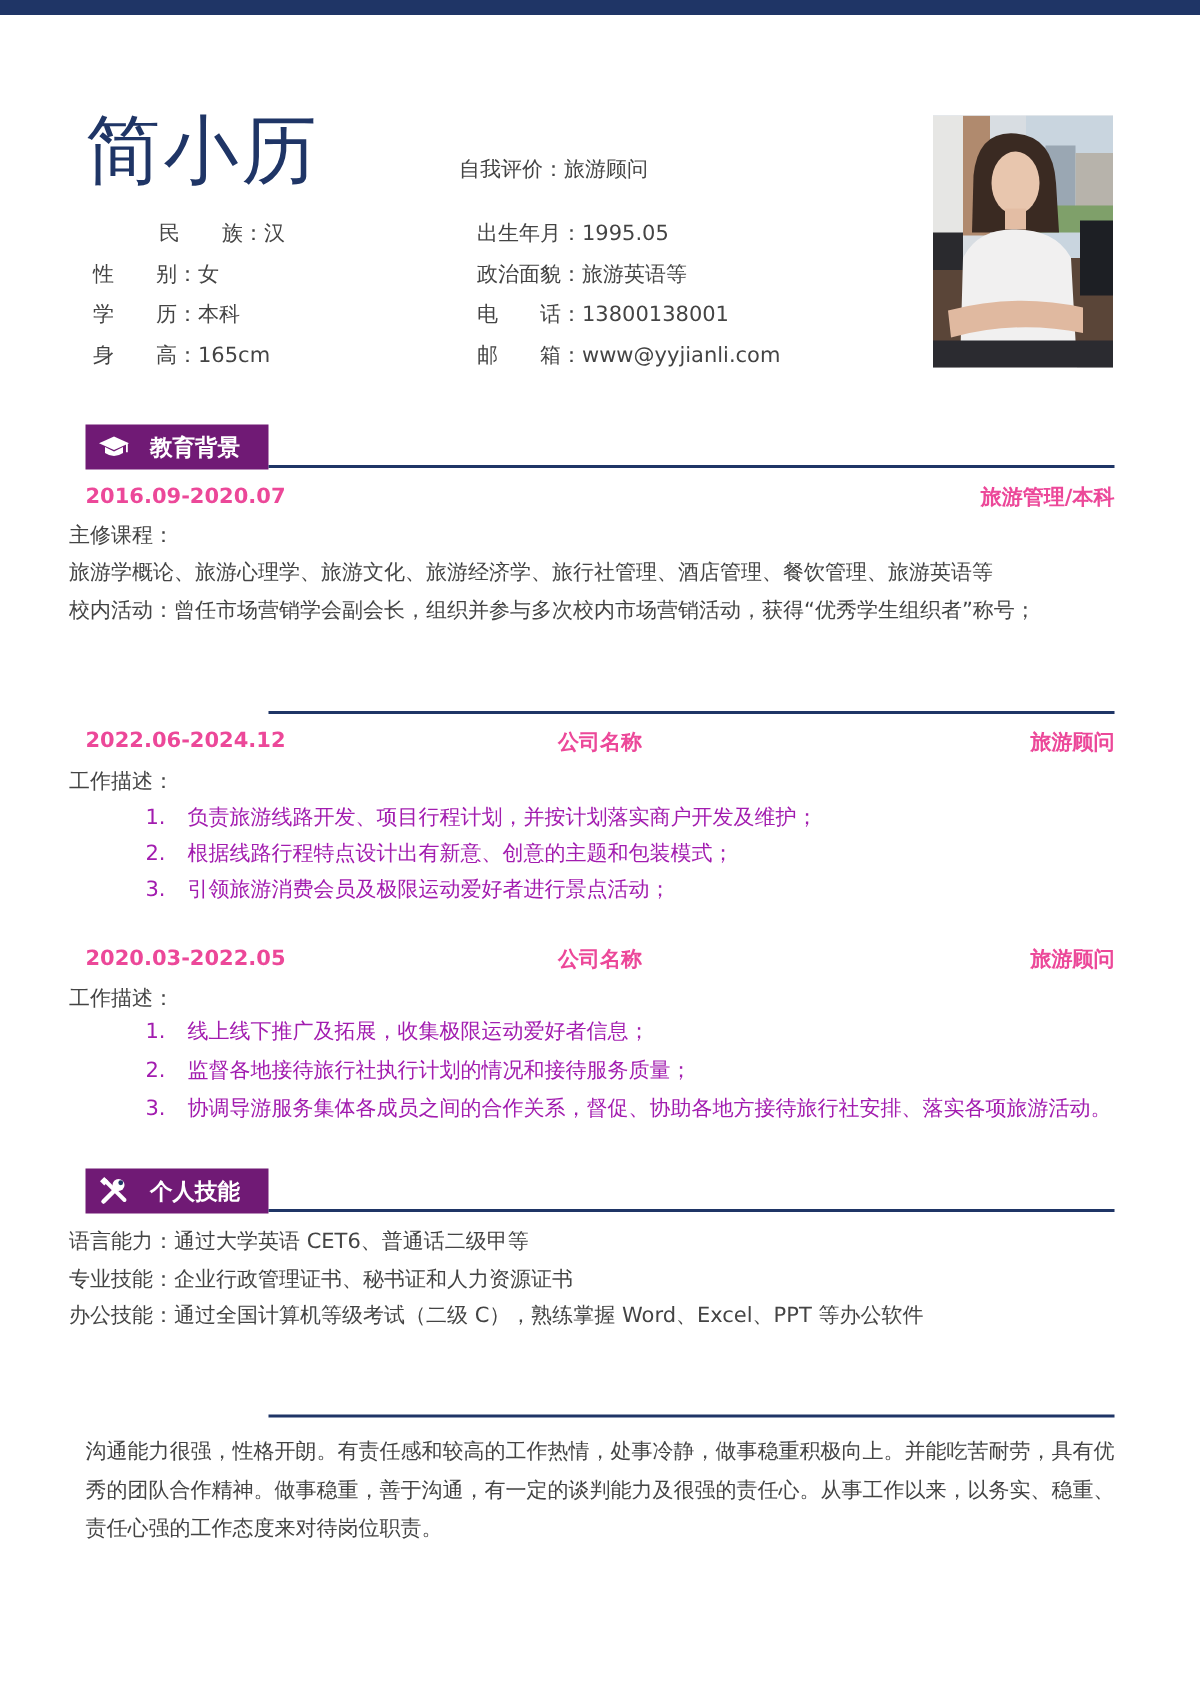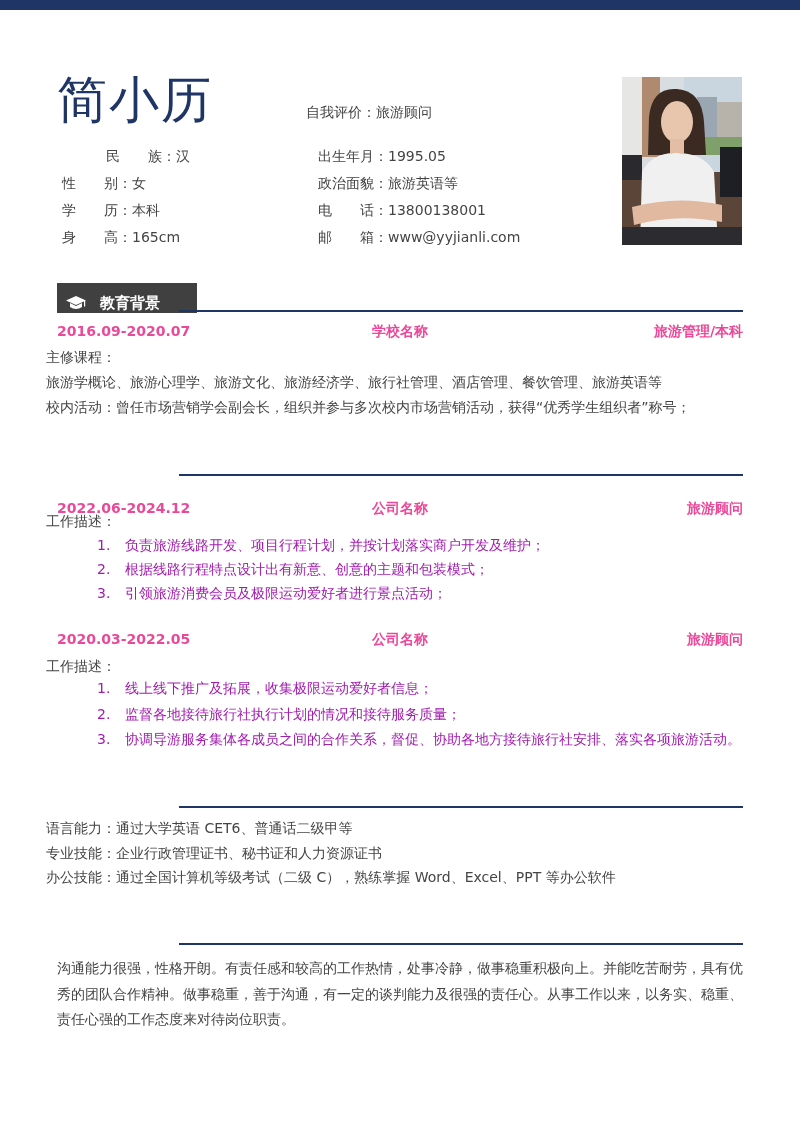--- a/index.html
+++ b/index.html
@@ -5,21 +5,21 @@
   * { margin: 0; padding: 0; box-sizing: border-box; }
   html, body { width: 800px; height: 1132px; background: #ffffff; }
   body { position: relative; font-family: "DejaVu Sans", "Liberation Sans", sans-serif; color: #444; overflow: hidden; }
   .topbar { position: absolute; left: 0; top: 0; width: 800px; height: 10px; background: #1f3566; }
   .name { position: absolute; left: 57px; top: 70px; font-size: 50px; color: #1f3566; letter-spacing: 2px; line-height: 60px; font-weight: normal; }
   .intent { position: absolute; left: 306px; top: 104px; font-size: 14px; color: #444; }
   .info { position: absolute; font-size: 14px; color: #444; line-height: 20px; }
   .info .lab { display: inline-block; }
   .photo { position: absolute; left: 622px; top: 77px; width: 120px; height: 168px; overflow: hidden; background: linear-gradient(180deg,#cfd6dc 0%,#b9c3cb 40%,#6d6a66 70%,#3a3a3d 100%); }
   .sec-head { position: absolute; left: 57px; width: 686px; height: 30px; }
-  .sec-head .block { position: absolute; left: 0; top: 0; width: 140px; height: 30px; background: #404040; color: #fff; font-size: 15px; font-weight: bold; display: flex; align-items: flex-end; }
+  .sec-head .block { position: absolute; left: 0; top: 0; width: 122px; height: 30px; background: #701a75; color: #fff; font-size: 15px; font-weight: bold; display: flex; align-items: center; }
   .sec-head .block .ico { width: 20px; height: 20px; margin-left: 9px; margin-right: 14px; display: flex; align-items: center; justify-content: center; }
   .sec-head .line { position: absolute; left: 122px; right: 0; top: 27px; height: 2px; background: #1f3566; }
   .row3 { position: absolute; left: 57px; width: 686px; height: 20px; font-size: 14px; font-weight: bold; color: #ec4899; }
   .row3 .l { position: absolute; left: 0; top: 0; }
   .row3 .c { position: absolute; left: 0; right: 0; text-align: center; top: 0; }
   .row3 .r { position: absolute; right: 0; top: 0; }
   .txt { position: absolute; left: 46px; font-size: 14px; color: #444; line-height: 20px; white-space: nowrap; }
   .li { position: absolute; left: 57px; font-size: 14px; color: #a21caf; line-height: 20px; white-space: nowrap; margin-left: 40px; }
   .li .n { display: inline-block; width: 28px; }
   .para { position: absolute; left: 57px; width: 690px; font-size: 14px; color: #444; line-height: 25.5px; }
@@ -87,52 +87,63 @@
           <path d="M4 8 L4 12 Q10 16 16 12 L16 8 L10 11 Z" fill="#fff"></path>
           <rect x="18" y="5.5" width="1.2" height="6" fill="#fff"></rect>
         </svg>
     </span>
     <span>教育背景</span>
   </div>
   <div class="line"></div>
 </div>
 <div class="row3" style="top:323px;">
   <span class="l">2016.09-2020.07</span>
-  <span class="c">学校名称</span>
   <span class="r">旅游管理/本科</span>
 </div>
 <div class="txt" style="top:347px;">主修课程：</div>
 <div class="txt" style="top:372px;">旅游学概论、旅游心理学、旅游文化、旅游经济学、旅行社管理、酒店管理、餐饮管理、旅游英语等</div>
 <div class="txt" style="top:397px;">校内活动：曾任市场营销学会副会长，组织并参与多次校内市场营销活动，获得“优秀学生组织者”称号；</div>
 
 <div class="sec-head" style="top:447px;">
   <div class="line"></div>
 </div>
 
-<div class="row3" style="top:486px;margin-top:14px;">
+<div class="row3" style="top:486px;">
   <span class="l">2022.06-2024.12</span>
   <span class="c">公司名称</span>
   <span class="r">旅游顾问</span>
 </div>
 <div class="txt" style="top:511px;">工作描述：</div>
 <div class="li" style="top:535px;"><span class="n">1.</span><span>负责旅游线路开发、项目行程计划，并按计划落实商户开发及维护；</span></div>
 <div class="li" style="top:559px;"><span class="n">2.</span><span>根据线路行程特点设计出有新意、创意的主题和包装模式；</span></div>
 <div class="li" style="top:583px;"><span class="n">3.</span><span>引领旅游消费会员及极限运动爱好者进行景点活动；</span></div>
 
 <div class="row3" style="top:631px;">
   <span class="l">2020.03-2022.05</span>
   <span class="c">公司名称</span>
   <span class="r">旅游顾问</span>
 </div>
 <div class="txt" style="top:656px;">工作描述：</div>
 <div class="li" style="top:678px;"><span class="n">1.</span><span>线上线下推广及拓展，收集极限运动爱好者信息；</span></div>
 <div class="li" style="top:704px;"><span class="n">2.</span><span>监督各地接待旅行社执行计划的情况和接待服务质量；</span></div>
 <div class="li" style="top:729px;"><span class="n">3.</span><span>协调导游服务集体各成员之间的合作关系，督促、协助各地方接待旅行社安排、落实各项旅游活动。</span></div>
 
 <div class="sec-head" style="top:779px;">
+  <div class="block">
+    <span class="ico">
+      <svg width="20" height="20" viewBox="0 0 20 20">
+          <path d="M3 17 L11 9" stroke="#fff" stroke-width="3" stroke-linecap="round"></path>
+          <circle cx="13" cy="6" r="4" fill="#fff"></circle>
+          <circle cx="14.5" cy="4.5" r="1.6" fill="#1f3566"></circle>
+          <path d="M4 3 L17 16" stroke="#fff" stroke-width="2.6" stroke-linecap="round"></path>
+          <rect x="1.5" y="1.5" width="4" height="4" fill="#fff" transform="rotate(45 3.5 3.5)"></rect>
+        </svg>
+    </span>
+    <span>个人技能</span>
+  </div>
   <div class="line"></div>
 </div>
 <div class="txt" style="top:818px;">语言能力：通过大学英语 CET6、普通话二级甲等</div>
 <div class="txt" style="top:843px;">专业技能：企业行政管理证书、秘书证和人力资源证书</div>
 <div class="txt" style="top:867px;">办公技能：通过全国计算机等级考试（二级 C），熟练掌握 Word、Excel、PPT 等办公软件</div>
 
 <div class="sec-head" style="top:916px;">
   <div class="line"></div>
 </div>
 <div class="para" style="top:956px;">沟通能力很强，性格开朗。有责任感和较高的工作热情，处事冷静，做事稳重积极向上。并能吃苦耐劳，具有优秀的团队合作精神。做事稳重，善于沟通，有一定的谈判能力及很强的责任心。从事工作以来，以务实、稳重、责任心强的工作态度来对待岗位职责。</div>

